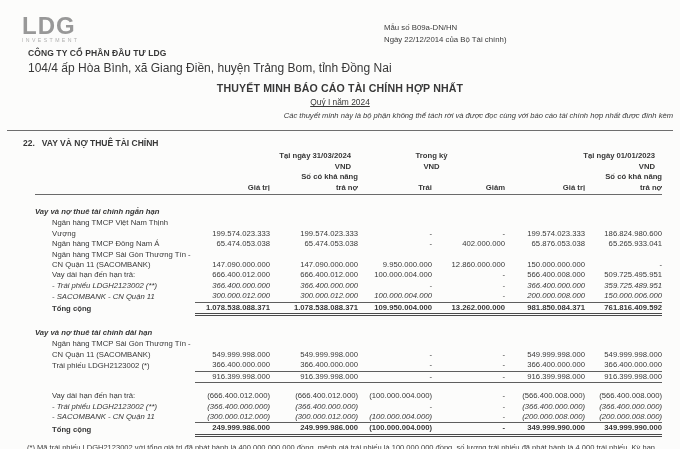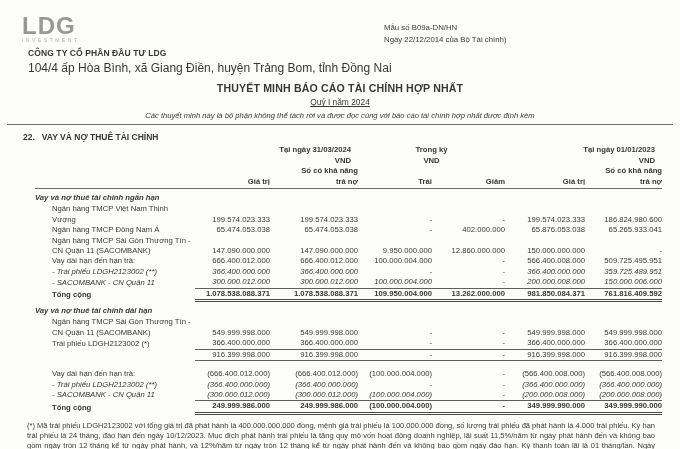--- a/index.html
+++ b/index.html
@@ -10,33 +10,33 @@
   }
   .top-row{display:flex;justify-content:space-between;align-items:flex-start;padding:15px 24px 0 22px;}
   .logo{width:120px;}
   .logo-text{font-size:24px;font-weight:900;color:#989898;letter-spacing:1px;line-height:21px;}
   .logo-sub{font-size:5.2px;letter-spacing:2.4px;color:#b0b0b0;margin-top:1px;}
   .form-block{font-size:7.8px;text-align:left;width:272px;line-height:1.5;color:#3a3a3a;margin-top:7px;}
   .company{margin:3px 0 0 28px;font-weight:700;font-size:8.5px;letter-spacing:.1px;}
   .address{margin:3px 0 0 28px;font-size:12px;}
   .title{text-align:center;font-weight:700;font-size:10.6px;margin-top:7px;letter-spacing:.15px;}
   .period{text-align:center;font-size:8.4px;margin-top:3px;text-decoration:underline;}
-  .note{text-align:center;font-style:italic;font-size:7.6px;margin:4px 7px 0;padding-bottom:4px;border-bottom:1px solid #6e6e6e;}
+  .note{text-align:right;font-style:italic;font-size:7.6px;margin:4px 7px 0;padding-bottom:10px;border-bottom:1px solid #6e6e6e;}
   .section-title{margin:7px 0 0 23px;font-weight:700;font-size:8.5px;display:flex;gap:7px;}
   table{margin:0 0 0 35px;border-collapse:collapse;table-layout:fixed;width:627px;font-size:7.7px;}
   th,td{padding:0;vertical-align:bottom;line-height:10.4px;overflow:hidden;}
   th{font-weight:700;}
   .right{text-align:right;}
   .center{text-align:center;}
   thead th.pr{padding-right:7px;}
   thead tr.hA th{padding-top:3px;}
   thead tr.hD th{border-bottom:1px solid #6a6a6a;padding-bottom:1px;}
   td.num{text-align:right;white-space:nowrap;}
   td.lbl{text-align:left;padding-right:4px;padding-left:17px;}
-  tr.sec-head td{font-weight:700;font-style:italic;padding:4px 0 1px;}
+  tr.sec-head td{font-weight:700;font-style:italic;padding:12px 0 1px;}
   tr.underline td.num{border-bottom:1px solid #5e5e5e;}
   tr.total td{font-weight:700;}
   tr.total td.num{border-bottom:3px double #4a4a4a;}
   tr.gap td{padding-top:8px;}
   tr.italic td{font-style:italic;}
   .footnote{margin:6px 25px 0 27px;font-size:7.5px;line-height:10px;text-align:justify;color:#3a3a3a;}
 </style>
 </head>
 <body>
 

